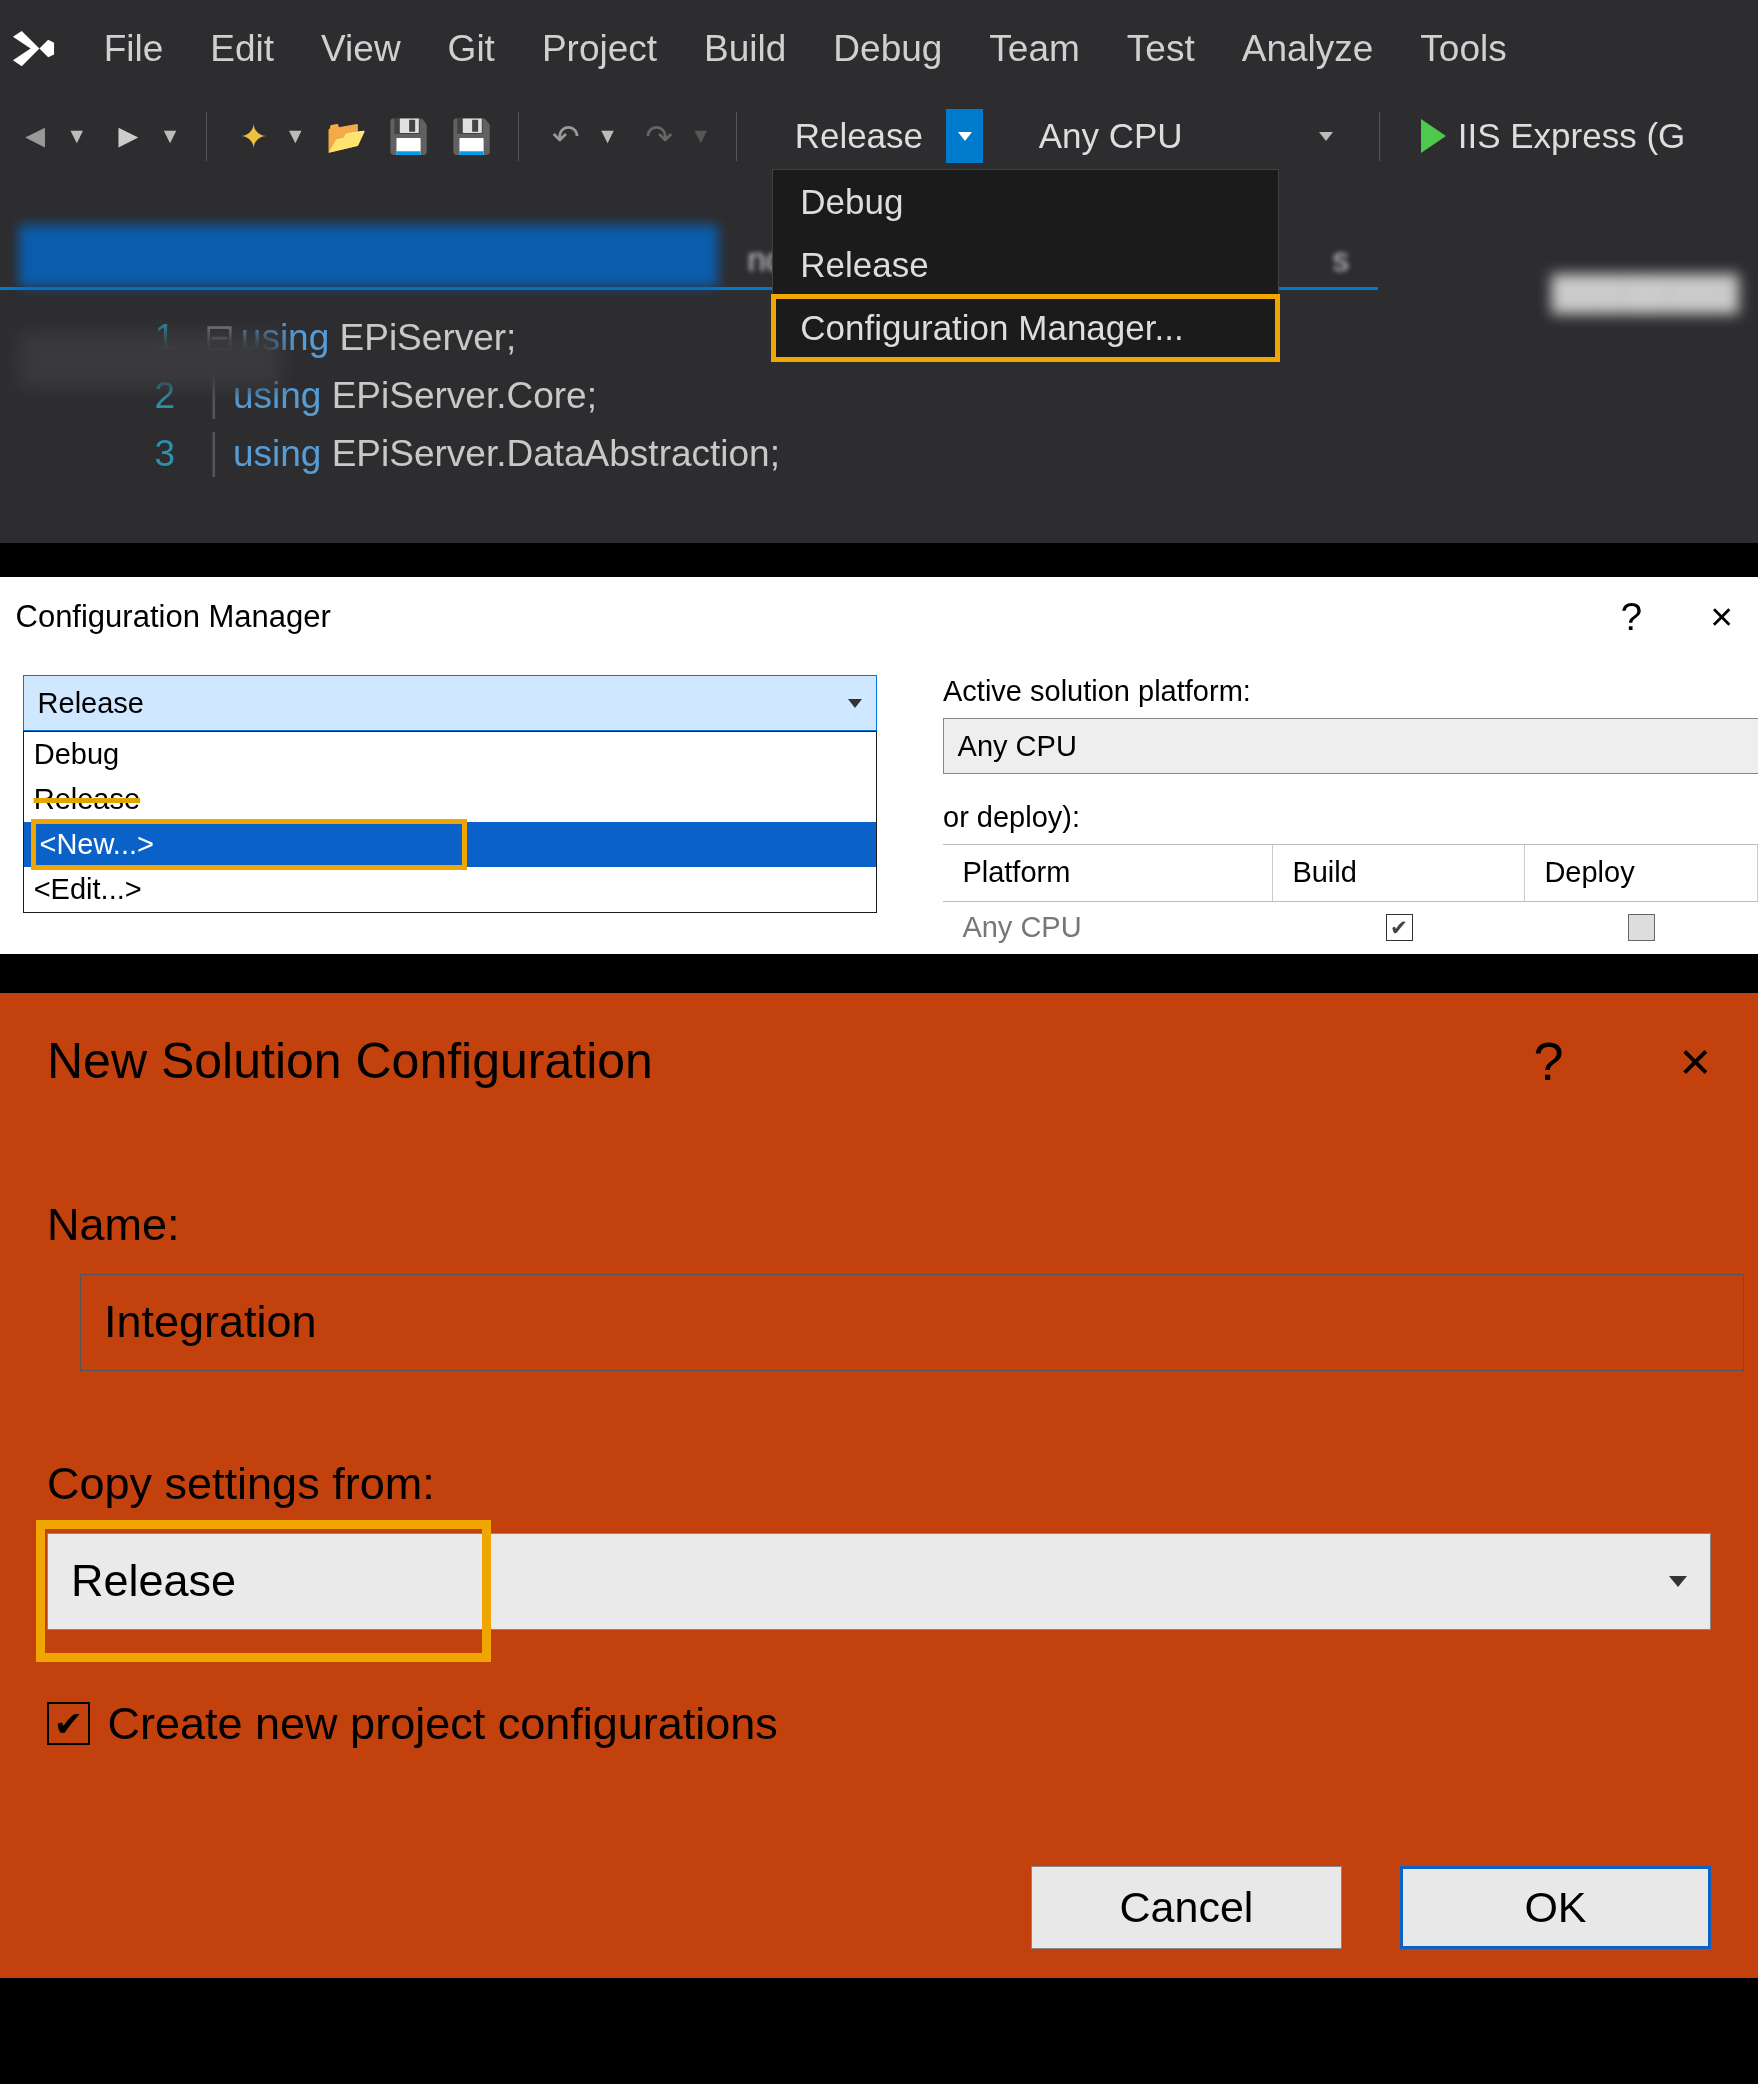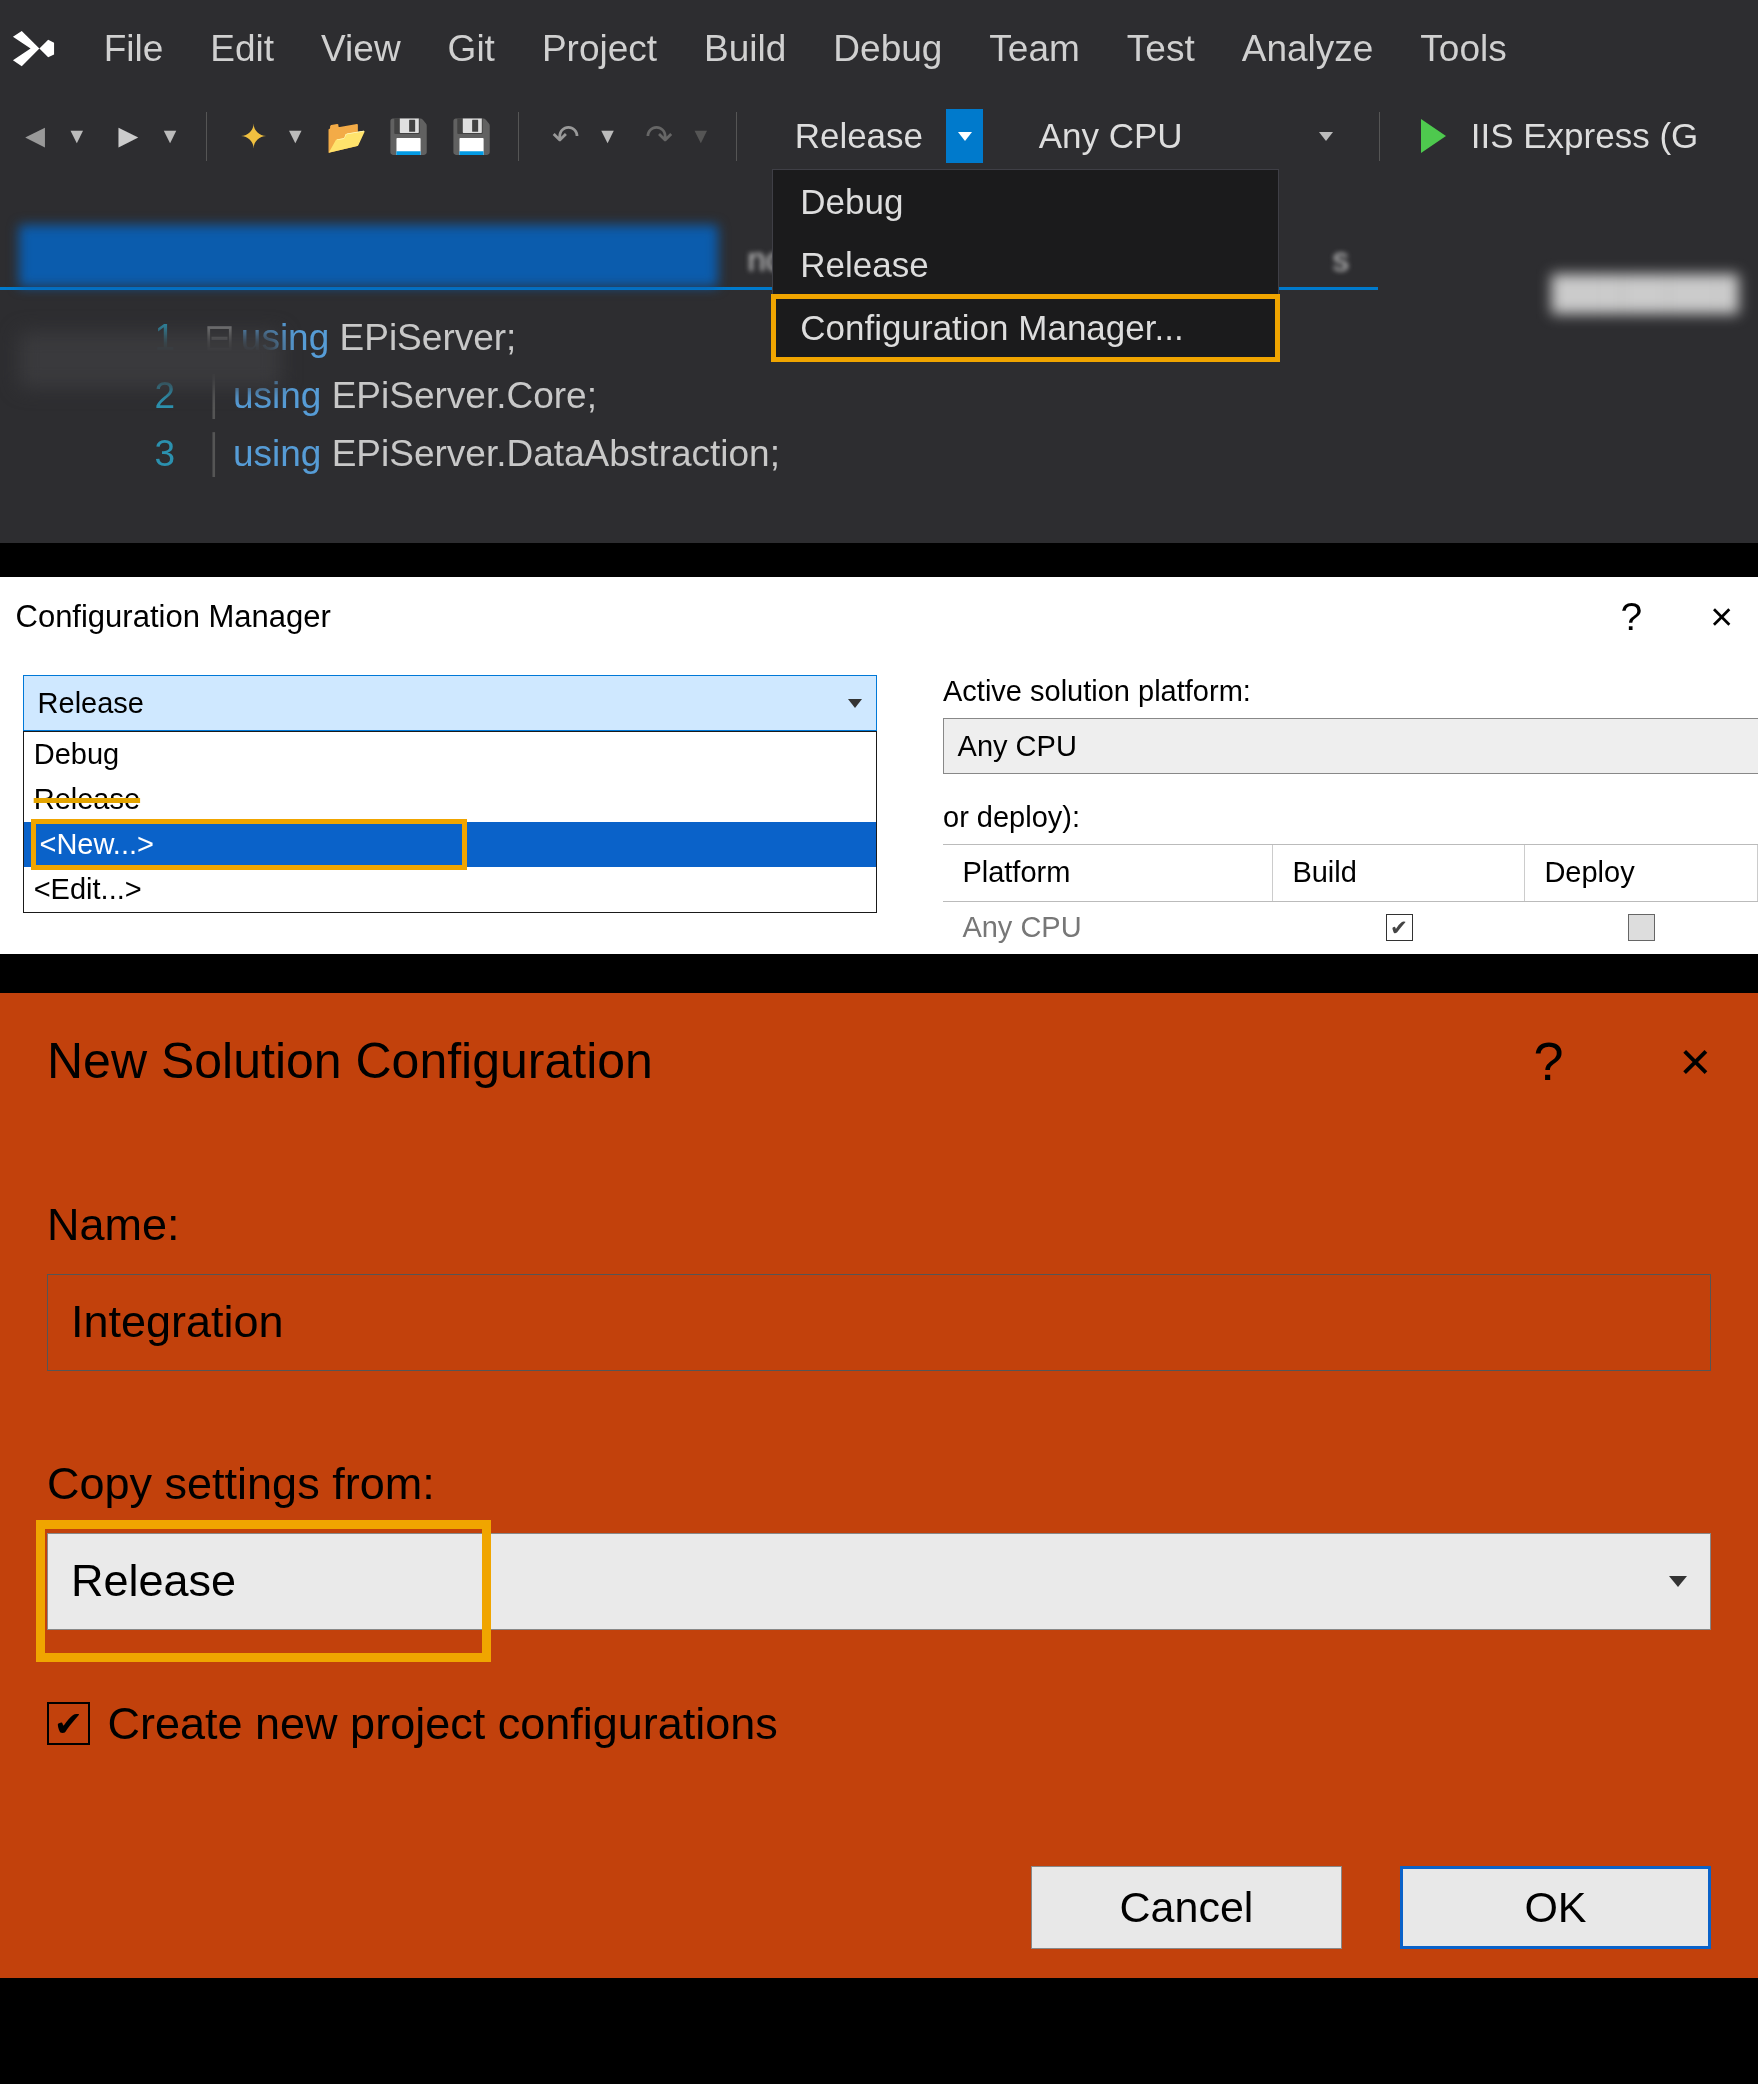--- a/index.html
+++ b/index.html
@@ -58,21 +58,21 @@
     display:flex; align-items:center; justify-content:center;
     color:#fff; font-size:19.4px;
     margin-left:5.8px;
   }
   .tb-plat {
     display:flex; align-items:center;
     padding: 0 21.3px; height:58px; gap:136px;
     color:#ddd; font-size:35px;
   }
   .tb-play {
-    display:flex; align-items:center; gap:25px;
+    display:flex; align-items:center; gap:12px;
     color:#ddd; font-size:35px;
     padding-left: 15.5px;
   }
   .tb-play-tri {
     width:0;height:0;
     border-left: 25px solid #4ec94e;
     border-top: 17.5px solid transparent;
     border-bottom: 17.5px solid transparent;
   }
 
@@ -225,20 +225,21 @@
   }
   .dlg-nsc-title .rt { display:flex; gap:116px; font-size:54px; font-weight:400;}
   .dlg-nsc-label { font-size:45px; margin-bottom:23px; }
   .dlg-nsc-input {
     width:100%; height:97px;
     border:1.9px solid #555;
     padding: 0 23px;
     font-size:45px;
     display:flex; align-items:center;
     margin-bottom: 87px;
+    margin-left: 33px;
   }
   .dlg-nsc-select {
     width:100%; height:97px;
     border:1px solid #888; background:#eaeaea;
     display:flex; align-items:center; justify-content:space-between;
     padding: 0 23px; font-size:45px;
     margin-bottom: 9.7px;
   }
   .hl-orange-partial {
     position:relative;

